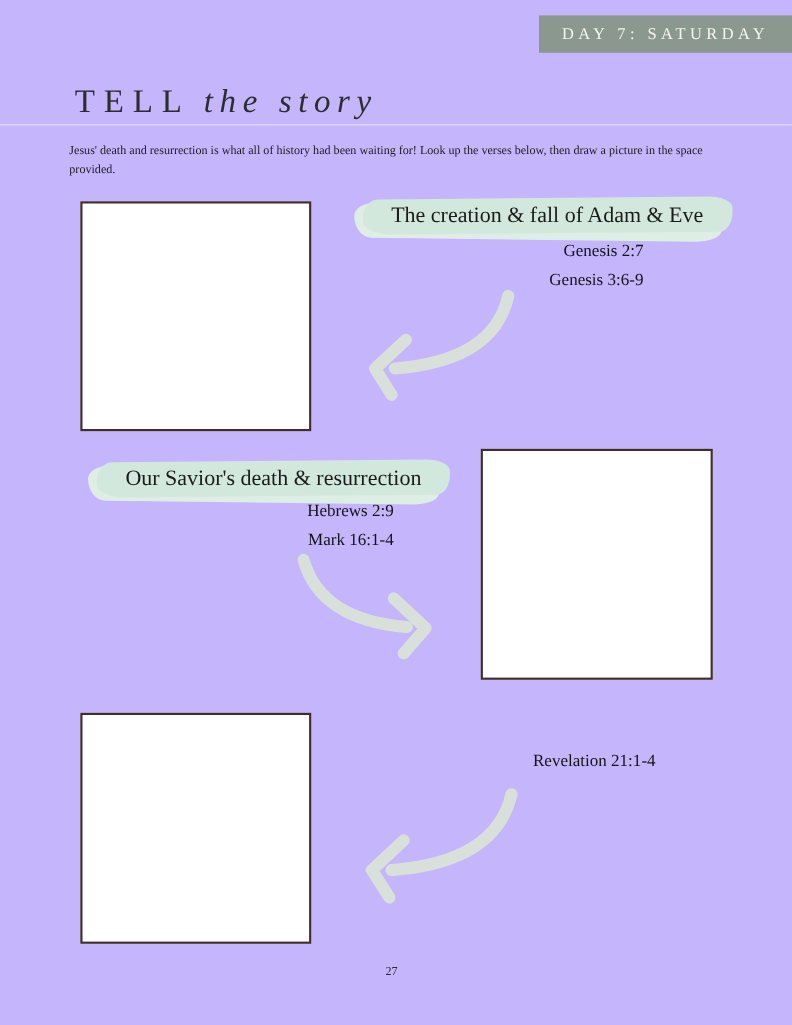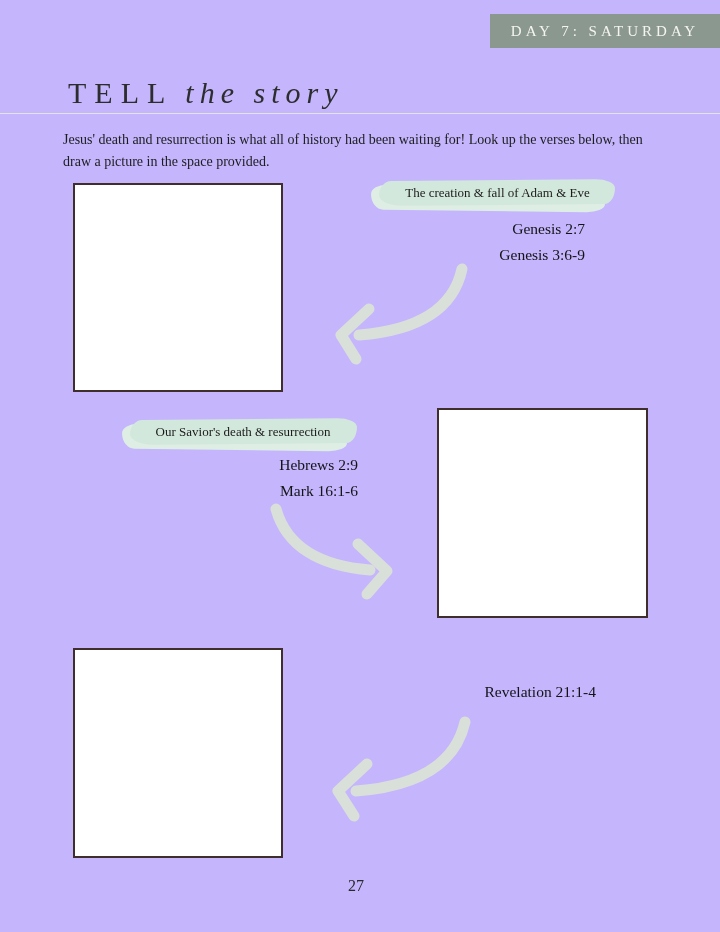--- a/index.html
+++ b/index.html
@@ -34,32 +34,32 @@
     font-size:30px;color:#2d2d2d;white-space:nowrap;
   }
   .title-main{letter-spacing:8px;}
   .title-script{font-style:italic;letter-spacing:6px;margin-left:12px;}
   .rule{
     position:absolute;left:0;top:113px;width:720px;height:1px;
     background:var(--rule);
   }
   .intro{
     position:absolute;left:63px;top:129px;width:592px;
-    font-size:14px;line-height:1.55;color:#1d1d1d;
+    font-size:11px;line-height:1.55;color:#1d1d1d;
   }
   .draw-box{
     position:absolute;background:#ffffff;
     border:2px solid var(--box-border);
   }
   .box-1{left:73px;top:183px;width:210px;height:209px;}
   .box-2{left:437px;top:408px;width:211px;height:210px;}
   .box-3{left:73px;top:648px;width:210px;height:210px;}
   .section-heading{
     position:absolute;text-align:center;
-    font-size:13px;color:#1b1b1b;white-space:nowrap;
+    font-size:20px;color:#1b1b1b;white-space:nowrap;
   }
   .heading-1{left:330px;top:182px;width:335px;}
   .heading-2{left:108px;top:421px;width:270px;}
   .heading-3{left:300px;top:648px;width:368px;}
   .highlight{
     position:relative;display:inline-block;
     padding:3px 6px;z-index:0;
   }
   .highlight::before{
     content:"";position:absolute;z-index:-1;
@@ -82,21 +82,21 @@
   .verses-1{left:355px;top:216px;width:230px;}
   .verses-2{left:128px;top:452px;width:230px;}
   .verses-3{left:366px;top:679px;width:230px;}
   .arrow{position:absolute;}
   .arrow svg{display:block;width:100%;height:100%;}
   .arrow-1{left:325px;top:260px;width:150px;height:105px;}
   .arrow-2{left:248px;top:500px;width:152px;height:100px;}
   .arrow-3{left:320px;top:712px;width:158px;height:112px;}
   .page-number{
     position:absolute;left:0;top:877px;width:712px;
-    text-align:center;font-size:16px;color:#2a2a2a;
+    text-align:center;font-size:11px;color:#2a2a2a;
   }
 </style>
 </head>
 <body>
 
 <div class="page">
 
   <div class="banner">
     <span>DAY 7: SATURDAY</span>
   </div>
@@ -123,21 +123,21 @@
       <path d="M 44 49 L 16 75 L 31 99" stroke="var(--arrow)" stroke-width="11" stroke-linecap="round" stroke-linejoin="round"></path>
     </svg>
   </div>
 
   <div class="draw-box box-2"></div>
   <div class="section-heading heading-2">
     <span class="highlight">Our Savior's death &amp; resurrection</span>
   </div>
   <div class="verses verses-2">
     <div>Hebrews 2:9</div>
-    <div>Mark 16:1-6</div>
+    <div>Mark 16:1-4</div>
   </div>
   <div class="arrow arrow-2">
     <svg viewBox="0 0 152 100" fill="none" xmlns="http://www.w3.org/2000/svg">
       <path d="M 28 9 C 38 45 70 66 122 70" stroke="var(--arrow)" stroke-width="11" stroke-linecap="round"></path>
       <path d="M 110 44 L 139 71 L 119 94" stroke="var(--arrow)" stroke-width="11" stroke-linecap="round" stroke-linejoin="round"></path>
     </svg>
   </div>
 
   <div class="draw-box box-3"></div>
   <div class="verses verses-3">

